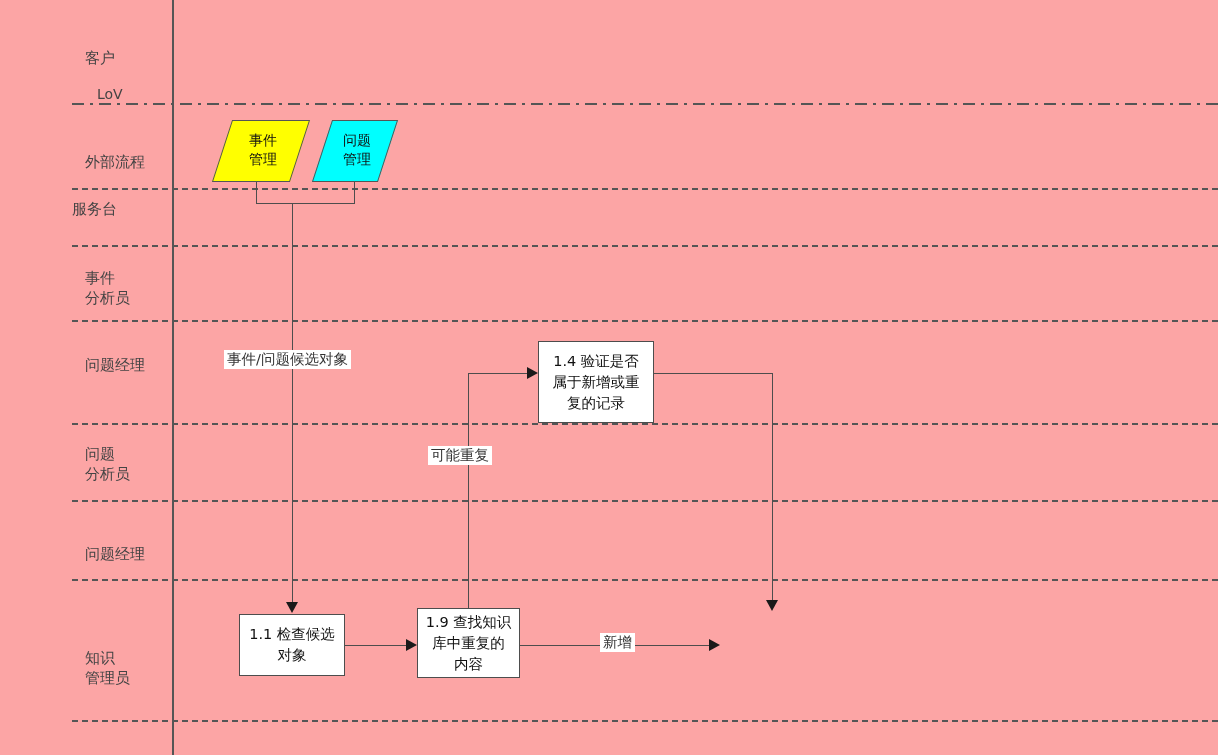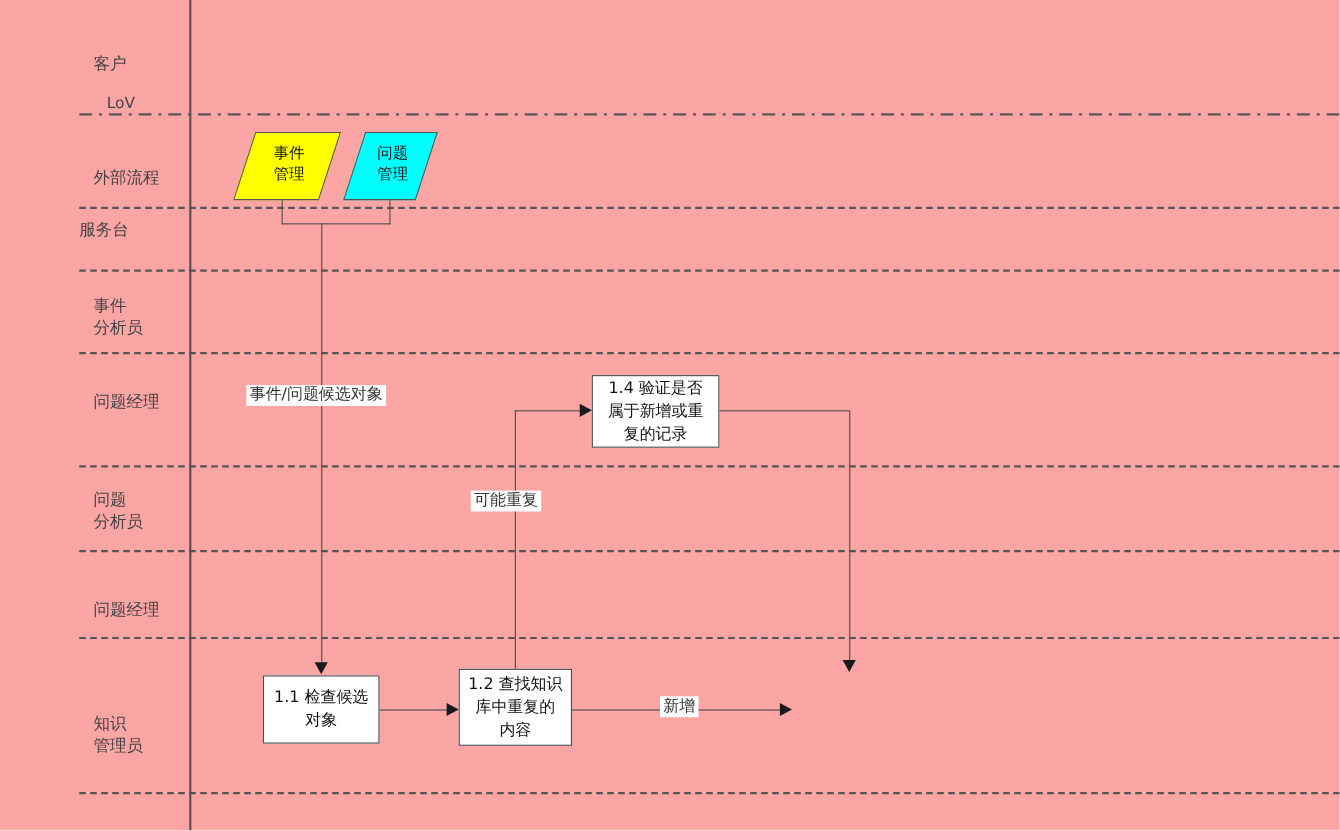--- a/index.html
+++ b/index.html
@@ -181,21 +181,21 @@
 
   <div class="conn-v" style="left:256px; top:182px; height:22px;"></div>
   <div class="conn-v" style="left:354px; top:182px; height:22px;"></div>
   <div class="conn-h" style="left:256px; top:203px; width:99px;"></div>
 
   <div class="conn-v" style="left:292px; top:203px; height:400px;"></div>
   <div class="arrow-down" style="left:286px; top:602px;"></div>
 
   <div class="edge-label" style="left:224px; top:350px;">事件/问题候选对象</div>
 
-  <div class="pbox" style="left:538px; top:341px; width:116px; height:66px;">
+  <div class="pbox" style="left:538px; top:341px; width:116px; height:82px;">
     <span class="pbox-text">1.4 验证是否
 属于新增或重
 复的记录</span>
   </div>
 
   <div class="conn-v" style="left:468px; top:373px; height:235px;"></div>
   <div class="conn-h" style="left:468px; top:373px; width:60px;"></div>
   <div class="arrow-right" style="left:527px; top:367px;"></div>
 
   <div class="edge-label" style="left:428px; top:446px;">可能重复</div>
@@ -203,21 +203,21 @@
   <div class="conn-h" style="left:654px; top:373px; width:118px;"></div>
   <div class="conn-v" style="left:772px; top:373px; height:228px;"></div>
   <div class="arrow-down" style="left:766px; top:600px;"></div>
 
   <div class="pbox" style="left:239px; top:614px; width:106px; height:62px;">
     <span class="pbox-text">1.1 检查候选
 对象</span>
   </div>
 
   <div class="pbox" style="left:417px; top:608px; width:103px; height:70px;">
-    <span class="pbox-text">1.2 查找知识
+    <span class="pbox-text">1.9 查找知识
 库中重复的
 内容</span>
   </div>
 
 
   <div class="conn-h" style="left:345px; top:645px; width:62px;"></div>
   <div class="arrow-right" style="left:406px; top:639px;"></div>
 
   <div class="conn-h" style="left:520px; top:645px; width:190px;"></div>
   <div class="arrow-right" style="left:709px; top:639px;"></div>

